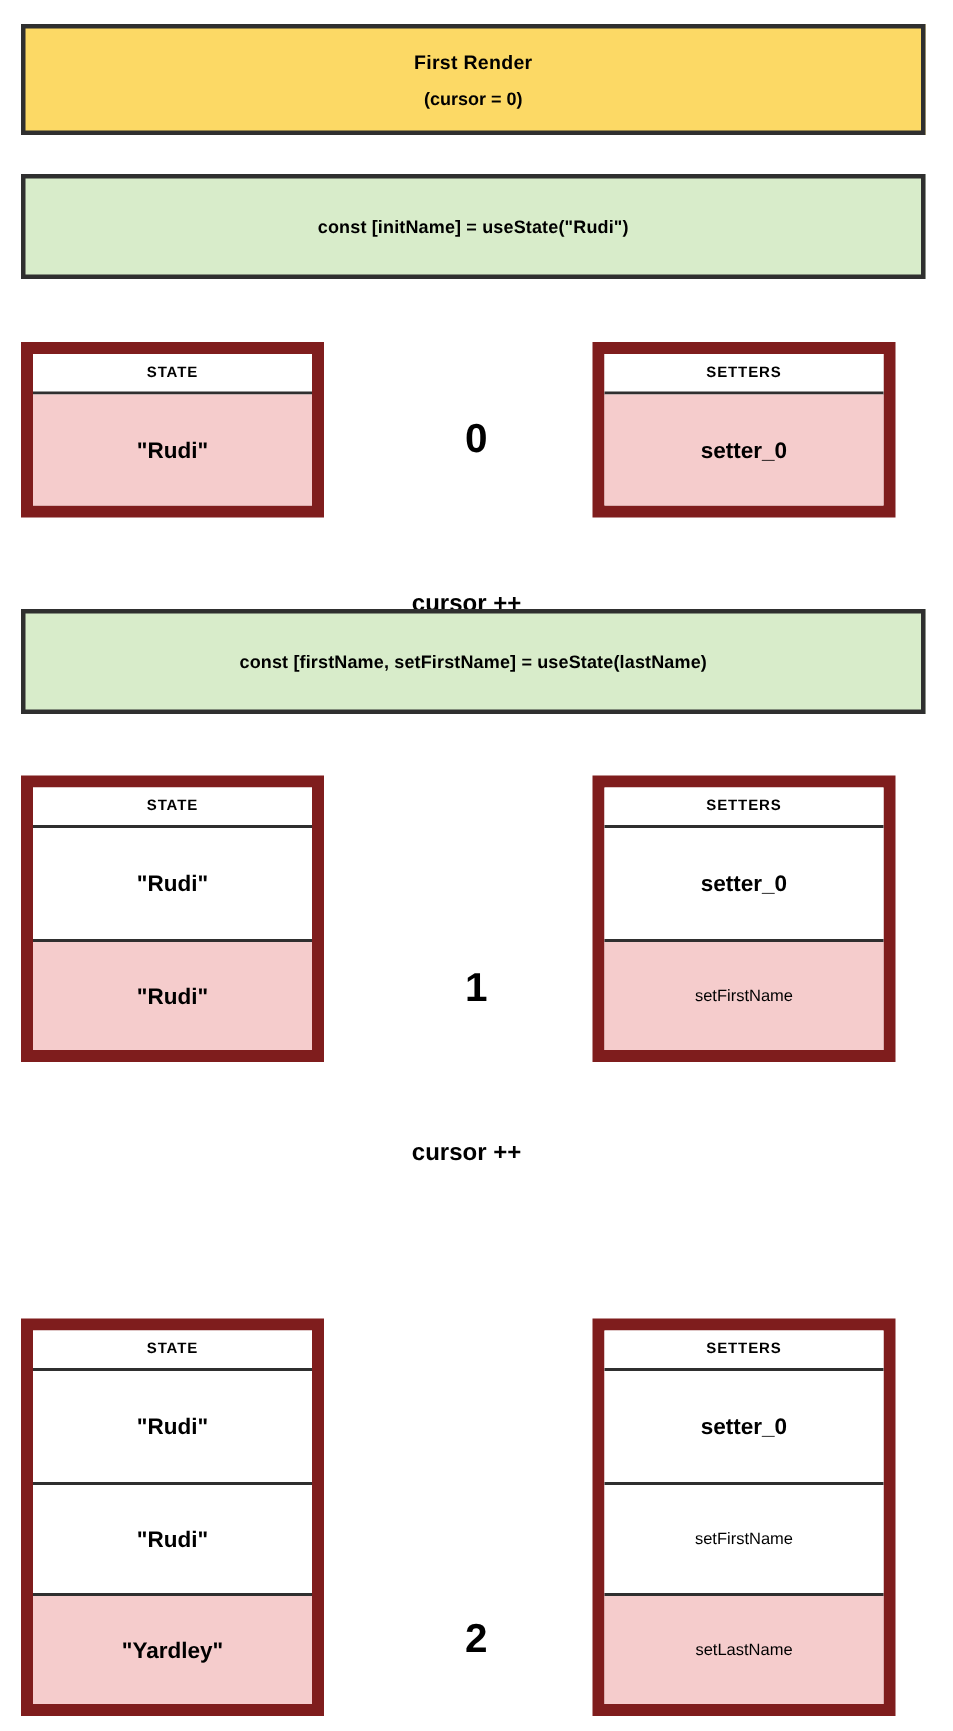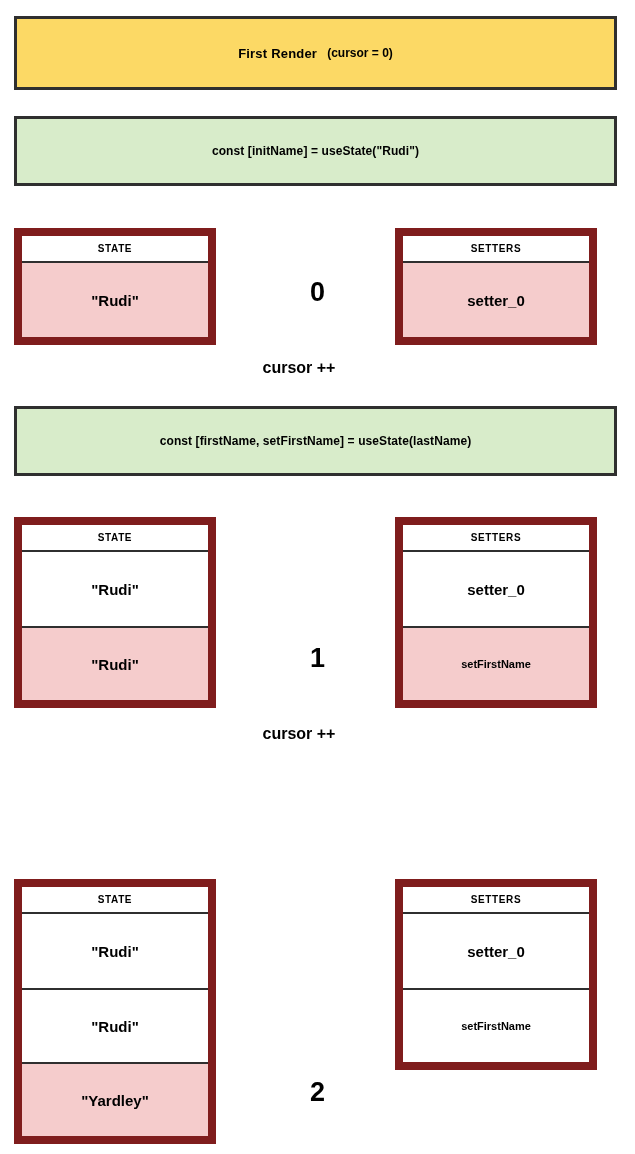--- a/index.html
+++ b/index.html
@@ -26,20 +26,21 @@
   .banner {
     position: absolute;
     left: 14px;
     top: 16px;
     width: 603px;
     height: 74px;
     box-sizing: border-box;
     border: 3px solid #2f2f2f;
     background: #fcd965;
     display: flex;
+    flex-direction: column;
     align-items: center;
     justify-content: center;
     gap: 10px;
   }
   .banner-title {
     font-size: 13px;
     font-weight: bold;
     letter-spacing: .2px;
   }
   .banner-sub {
@@ -96,21 +97,21 @@
     display: flex;
     align-items: center;
     justify-content: center;
     box-sizing: border-box;
     background: #ffffff;
   }
   .t-cell + .t-cell { border-top: 2px solid #2f2f2f; }
   .t-cell.hl { background: #f5cccc; }
 
   .cell-lg { font-size: 15px; font-weight: bold; }
-  .cell-sm { font-size: 11px; font-weight: bold; }
+  .cell-sm { font-size: 11px; font-weight: normal; }
 
   
   #state-1,  #setters-1  { top: 228px; }
   #state-2,  #setters-2  { top: 517px; }
   #state-3,  #setters-3  { top: 879px; }
 
   
   .cursor-num {
     position: absolute;
     left: 0;
@@ -120,26 +121,27 @@
     font-weight: bold;
     line-height: 1;
   }
   #cursor-num-1 { top: 279px; }
   #cursor-num-2 { top: 645px; }
   #cursor-num-3 { top: 1079px; }
 
   
   .cursor-inc {
     position: absolute;
-    left: 4px;
+    left: 16px;
     width: 590px;
     text-align: center;
     font-size: 16px;
     font-weight: bold;
     line-height: 1;
+    margin-top: 35px;
   }
   #cursor-inc-1 { top: 360px; }
   #cursor-inc-2 { top: 726px; }
 </style>
 </head>
 <body>
 
 <div class="canvas">
 
   <div class="banner">
@@ -210,17 +212,20 @@
   </div>
 
   <div class="table right" id="setters-3">
     <div class="t-head">SETTERS</div>
     <div class="t-cell">
       <span class="cell-lg">setter_0</span>
     </div>
     <div class="t-cell">
       <span class="cell-sm">setFirstName</span>
     </div>
+    <div class="t-cell hl">
+      <span class="cell-sm">setLastName</span>
+    </div>
   </div>
 
   <div class="cursor-num" id="cursor-num-3">2</div>
 
 </div>
 
 </body></html>

